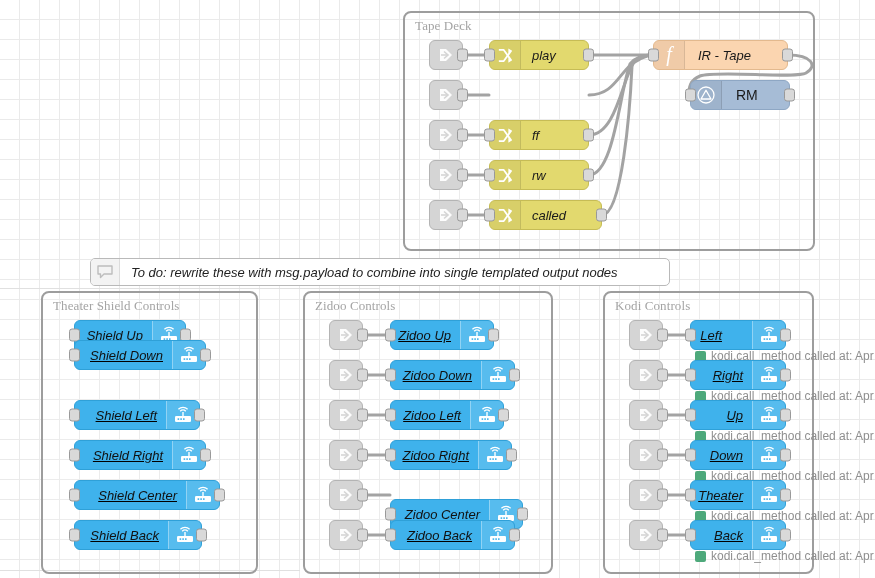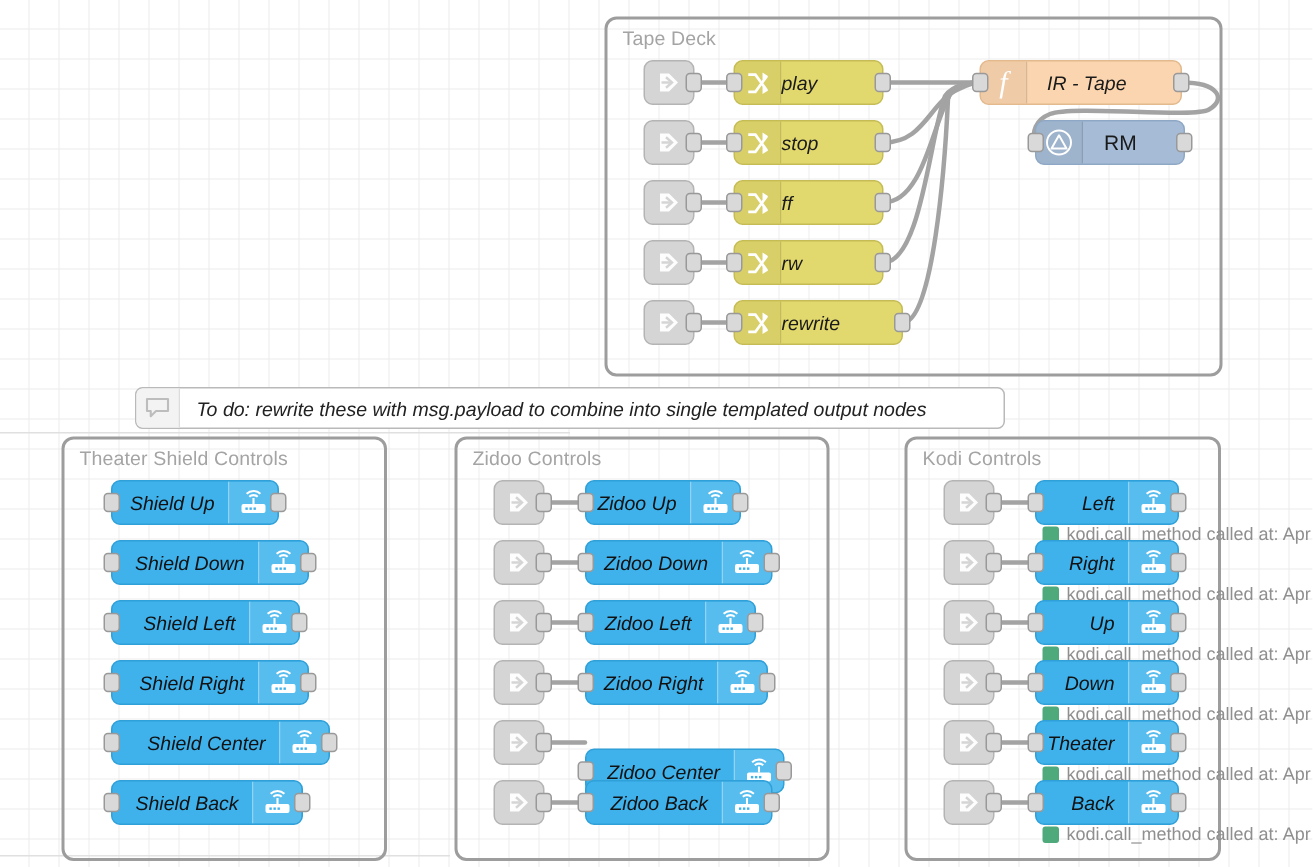--- a/index.html
+++ b/index.html
@@ -40,20 +40,21 @@
     background: rgba(255,255,255,0.10);
     box-sizing: border-box;
   }
   .group-title {
     position: absolute;
     top: 5px; left: 10px;
     font-size: 13px;
     color: #a4a4a4;
     white-space: nowrap;
     letter-spacing: 0.1px;
+    font-family: Liberation Serif, serif;
   }
   
   .node {
     position: absolute;
     height: 30px;
     border-radius: 6px;
     box-sizing: border-box;
     border: 1px solid rgba(0,0,0,0.18);
     display: flex;
     align-items: center;
@@ -94,21 +95,21 @@
     border: 1px solid #c6bc55;
   }
   .node.switch .icon-box {
     width: 30px; height: 100%;
     display: flex; align-items: center; justify-content: center;
     border-right: 1px solid rgba(0,0,0,0.10);
     background: rgba(0,0,0,0.045);
     border-radius: 5px 0 0 5px;
     flex: 0 0 30px;
   }
-  .node.switch .label { }
+  .node.switch .label { margin-left: 11px; }
   
   .node.fn {
     background: #fbd5b0;
     border: 1px solid #e3b98e;
   }
   .node.fn .icon-box {
     width: 30px; height: 100%;
     display: flex; align-items: center; justify-content: center;
     background: rgba(0,0,0,0.045);
     border-right: 1px solid rgba(0,0,0,0.10);
@@ -133,20 +134,21 @@
     font-style: normal;
     margin-left: 14px;
     font-size: 14px;
     text-align: right;
   }
   
   .node.router {
     background: #3fb2ec;
     border: 1px solid #2fa0d8;
     justify-content: flex-end;
+    text-decoration: underline;
   }
   .node.router .label {
     color: #111;
     margin-right: 9px;
   }
   .node.router .icon-box {
     width: 32px; height: 100%;
     display: flex; align-items: center; justify-content: center;
     background: rgba(255,255,255,0.13);
     border-left: 1px solid rgba(255,255,255,0.35);
@@ -287,71 +289,58 @@
     <span class="icon-box">
       <svg width="19" height="19" viewBox="0 0 20 20">
         <path d="M3 4 L8 4 L16 15" fill="none" stroke="#fff" stroke-width="1.9"></path>
         <path d="M3 16 L8 16 L16 5" fill="none" stroke="#fff" stroke-width="1.9"></path>
         <path d="M13 2.5 L17 5 L13 7.5" fill="#fff"></path>
         <path d="M13 12.5 L17 15 L13 17.5" fill="#fff"></path>
       </svg>
     </span>
     <span class="label">play</span>
   </div>
-  <div class="node switch" style="left:489px; top:80px; width:100px;">
+  <div class="node switch" style="left:489px; top:120px; width:100px;">
     <span class="port in"></span>
     <span class="port out"></span>
     <span class="icon-box">
       <svg width="19" height="19" viewBox="0 0 20 20">
         <path d="M3 4 L8 4 L16 15" fill="none" stroke="#fff" stroke-width="1.9"></path>
         <path d="M3 16 L8 16 L16 5" fill="none" stroke="#fff" stroke-width="1.9"></path>
         <path d="M13 2.5 L17 5 L13 7.5" fill="#fff"></path>
         <path d="M13 12.5 L17 15 L13 17.5" fill="#fff"></path>
       </svg>
     </span>
-    <span class="label">stop</span>
-  </div>
-  <div class="node switch" style="left:489px; top:120px; width:100px;">
+    <span class="label">ff</span>
+  </div>
+  <div class="node switch" style="left:489px; top:160px; width:100px;">
     <span class="port in"></span>
     <span class="port out"></span>
     <span class="icon-box">
       <svg width="19" height="19" viewBox="0 0 20 20">
         <path d="M3 4 L8 4 L16 15" fill="none" stroke="#fff" stroke-width="1.9"></path>
         <path d="M3 16 L8 16 L16 5" fill="none" stroke="#fff" stroke-width="1.9"></path>
         <path d="M13 2.5 L17 5 L13 7.5" fill="#fff"></path>
         <path d="M13 12.5 L17 15 L13 17.5" fill="#fff"></path>
       </svg>
     </span>
-    <span class="label">ff</span>
-  </div>
-  <div class="node switch" style="left:489px; top:160px; width:100px;">
+    <span class="label">rw</span>
+  </div>
+  <div class="node switch" style="left:489px; top:200px; width:113px;">
     <span class="port in"></span>
     <span class="port out"></span>
     <span class="icon-box">
       <svg width="19" height="19" viewBox="0 0 20 20">
         <path d="M3 4 L8 4 L16 15" fill="none" stroke="#fff" stroke-width="1.9"></path>
         <path d="M3 16 L8 16 L16 5" fill="none" stroke="#fff" stroke-width="1.9"></path>
         <path d="M13 2.5 L17 5 L13 7.5" fill="#fff"></path>
         <path d="M13 12.5 L17 15 L13 17.5" fill="#fff"></path>
       </svg>
     </span>
-    <span class="label">rw</span>
-  </div>
-  <div class="node switch" style="left:489px; top:200px; width:113px;">
-    <span class="port in"></span>
-    <span class="port out"></span>
-    <span class="icon-box">
-      <svg width="19" height="19" viewBox="0 0 20 20">
-        <path d="M3 4 L8 4 L16 15" fill="none" stroke="#fff" stroke-width="1.9"></path>
-        <path d="M3 16 L8 16 L16 5" fill="none" stroke="#fff" stroke-width="1.9"></path>
-        <path d="M13 2.5 L17 5 L13 7.5" fill="#fff"></path>
-        <path d="M13 12.5 L17 15 L13 17.5" fill="#fff"></path>
-      </svg>
-    </span>
-    <span class="label">rewrite</span>
+    <span class="label">called</span>
   </div>
 
   <div class="node fn" style="left:653px; top:40px; width:135px;">
     <span class="port in"></span>
     <span class="port out"></span>
     <span class="icon-box">
       <svg width="20" height="22" viewBox="0 0 20 22">
         <text x="10" y="17" font-family="Liberation Serif, serif" font-size="20" font-style="italic" fill="#ffffff" text-anchor="middle">f</text>
       </svg>
     </span>
@@ -392,21 +381,21 @@
         <rect x="3" y="11" width="16" height="6" rx="1.3" fill="#ffffff"></rect>
         <rect x="5.6" y="13.3" width="1.6" height="1.6" fill="#3fb2ec"></rect>
         <rect x="8.3" y="13.3" width="1.6" height="1.6" fill="#3fb2ec"></rect>
         <rect x="11" y="13.3" width="1.6" height="1.6" fill="#3fb2ec"></rect>
         <path d="M11 11 L11 7" stroke="#ffffff" stroke-width="1.4"></path>
         <path d="M8.2 6.2 A4 4 0 0 1 13.8 6.2" fill="none" stroke="#ffffff" stroke-width="1.4"></path>
         <path d="M6.4 4.2 A6.6 6.6 0 0 1 15.6 4.2" fill="none" stroke="#ffffff" stroke-width="1.3"></path>
       </svg>
     </span>
   </div>
-  <div class="node router" style="left:74px; top:360px; width:132px;text-align:right;">
+  <div class="node router" style="left:74px; top:340px; width:132px;text-align:right;">
     <span class="port in"></span>
     <span class="port out"></span>
     <span class="label">Shield Down</span>
     <span class="icon-box">
       <svg width="22" height="20" viewBox="0 0 22 20">
         <rect x="3" y="11" width="16" height="6" rx="1.3" fill="#ffffff"></rect>
         <rect x="5.6" y="13.3" width="1.6" height="1.6" fill="#3fb2ec"></rect>
         <rect x="8.3" y="13.3" width="1.6" height="1.6" fill="#3fb2ec"></rect>
         <rect x="11" y="13.3" width="1.6" height="1.6" fill="#3fb2ec"></rect>
         <path d="M11 11 L11 7" stroke="#ffffff" stroke-width="1.4"></path>
@@ -701,21 +690,21 @@
   </div>
   <div class="status" style="left:695px; top:509px;">
     <span class="dot"></span>
     <span>kodi.call_method called at: Apr</span>
   </div>
   <div class="status" style="left:695px; top:549px;">
     <span class="dot"></span>
     <span>kodi.call_method called at: Apr</span>
   </div>
 
-  <div class="node router" style="left:690px; top:320px; width:96px;">
+  <div class="node router" style="left:690px; top:320px; width:96px;gap:21px;">
     <span class="port in"></span>
     <span class="port out"></span>
     <span class="label">Left</span>
     <span class="icon-box">
       <svg width="22" height="20" viewBox="0 0 22 20">
         <rect x="3" y="11" width="16" height="6" rx="1.3" fill="#ffffff"></rect>
         <rect x="5.6" y="13.3" width="1.6" height="1.6" fill="#3fb2ec"></rect>
         <rect x="8.3" y="13.3" width="1.6" height="1.6" fill="#3fb2ec"></rect>
         <rect x="11" y="13.3" width="1.6" height="1.6" fill="#3fb2ec"></rect>
         <path d="M11 11 L11 7" stroke="#ffffff" stroke-width="1.4"></path>

